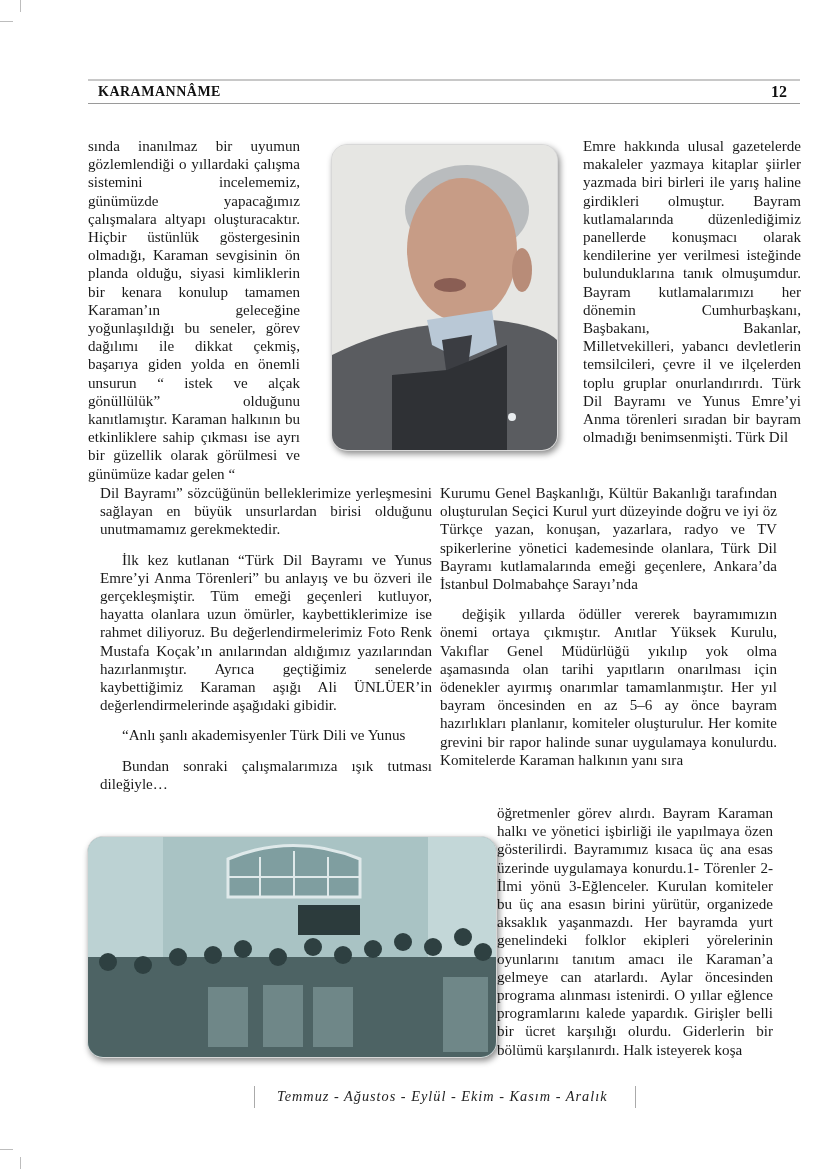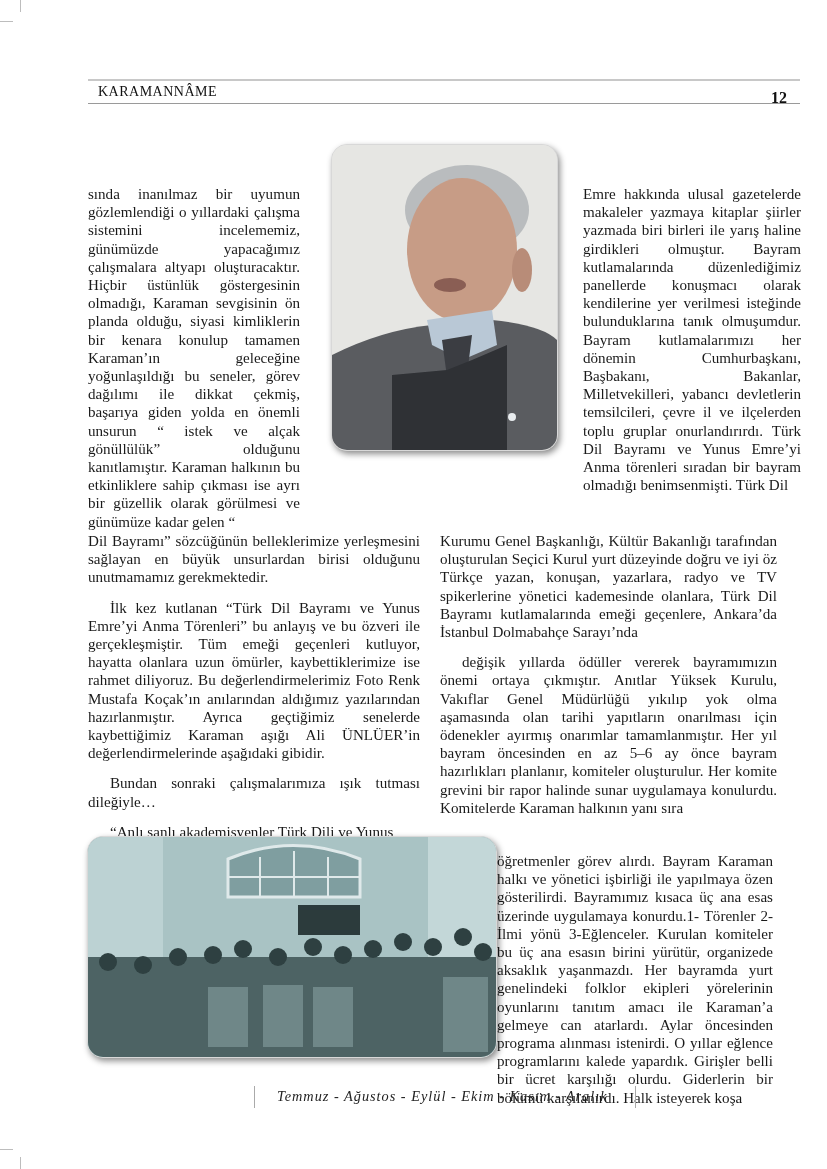--- a/index.html
+++ b/index.html
@@ -5,26 +5,26 @@
   html, body { margin: 0; padding: 0; }
   body {
     width: 827px; height: 1169px; position: relative; overflow: hidden;
     background: #ffffff; color: #1a1a1a;
     font-family: "Liberation Serif", "DejaVu Serif", serif;
   }
   .crop { position: absolute; background: #bdbdbd; }
   .header-rule-top { position: absolute; left: 88px; top: 79px; width: 712px; height: 2px; background: #c8c8c8; }
   .header-rule-bot { position: absolute; left: 88px; top: 103px; width: 712px; height: 1px; background: #9a9a9a; }
   .running-title {
-    position: absolute; left: 98px; top: 84px; font-weight: normal;
+    position: absolute; left: 98px; top: 84px; font-weight: bold;
     font-size: 14px; letter-spacing: 0.5px; color: #111;
   }
-  .page-num { position: absolute; right: 40px; top: 89px; font-weight: bold; font-size: 16px; color: #111; }
+  .page-num { position: absolute; right: 40px; top: 83px; font-weight: bold; font-size: 16px; color: #111; }
 
-  .txt { position: absolute; font-size: 15.1px; line-height: 18.2px; text-align: justify; margin-top: 48px; }
+  .txt { position: absolute; font-size: 15.1px; line-height: 18.2px; text-align: justify; }
   .txt p { margin: 0; }
   .txt p + p { margin-top: 10px; }
   .indent { text-indent: 22px; }
   .it { }
 
   .photo {
     position: absolute; border-radius: 16px; overflow: hidden;
     box-shadow: 2px 3px 6px rgba(0,0,0,0.45);
     border: 1px solid #d8d8d8;
   }
@@ -68,25 +68,25 @@
 
     <path d="M60 230 L115 225 L140 215 L175 200 L175 305 L60 305 Z" fill="#2f3135"></path>
     <circle cx="180" cy="272" r="4" fill="#e8ecef"></circle>
   </svg>
 </div>
 
 <div class="txt" style="left:88px;top:137px;width:212px;">
   <p>sında inanılmaz bir uyumun gözlemlendiği o yıllardaki çalışma sistemini incelememiz, günümüzde yapacağımız çalışmalara altyapı oluşturacaktır. Hiçbir üstünlük göstergesinin olmadığı, Karaman sevgisinin ön planda olduğu, siyasi kimliklerin bir kenara konulup tamamen Karaman’ın geleceğine yoğunlaşıldığı bu seneler, görev dağılımı ile dikkat çekmiş, başarıya giden yolda en önemli unsurun “ istek ve alçak gönüllülük” olduğunu kanıtlamıştır. Karaman halkının bu etkinliklere sahip çıkması ise ayrı bir güzellik olarak görülmesi ve günümüze kadar gelen “</p>
 </div>
 
-<div class="txt" style="left:88px;top:484px;width:332px;">
+<div class="txt" style="left:100px;top:484px;width:332px;">
   <p>Dil Bayramı” sözcüğünün belleklerimize yerleşmesini sağlayan en büyük unsurlardan birisi olduğunu unutmamamız gerekmektedir.</p>
   <p class="indent" style="margin-top:12px;">İlk kez kutlanan “Türk Dil Bayramı ve Yunus Emre’yi Anma Törenleri” bu anlayış ve bu özveri ile gerçekleşmiştir. Tüm emeği geçenleri kutluyor, hayatta olanlara uzun ömürler, kaybettiklerimize ise rahmet diliyoruz. Bu değerlendirmelerimiz Foto Renk Mustafa Koçak’ın anılarından aldığımız yazılarından hazırlanmıştır. Ayrıca geçtiğimiz senelerde kaybettiğimiz Karaman aşığı Ali ÜNLÜER’in değerlendirmelerinde aşağıdaki gibidir.</p>
+  <p class="indent it" style="margin-top:12px;">“Anlı şanlı akademisyenler Türk Dili ve Yunus</p>
   <p class="indent" style="margin-top:12px;">Bundan sonraki çalışmalarımıza ışık tutması dileğiyle…</p>
-  <p class="indent it" style="margin-top:12px;">“Anlı şanlı akademisyenler Türk Dili ve Yunus</p>
 </div>
 
 <div class="txt it" style="left:583px;top:137px;width:218px;">
   <p>Emre hakkında ulusal gazetelerde makaleler yazmaya kitaplar şiirler yazmada biri birleri ile yarış haline girdikleri olmuştur. Bayram kutlamalarında düzenlediğimiz panellerde konuşmacı olarak kendilerine yer verilmesi isteğinde bulunduklarına tanık olmuşumdur. Bayram kutlamalarımızı her dönemin Cumhurbaşkanı, Başbakanı, Bakanlar, Milletvekilleri, yabancı devletlerin temsilcileri, çevre il ve ilçelerden toplu gruplar onurlandırırdı. Türk Dil Bayramı ve Yunus Emre’yi Anma törenleri sıradan bir bayram olmadığı benimsenmişti. Türk Dil</p>
 </div>
 
 <div class="txt it" style="left:440px;top:484px;width:337px;">
   <p>Kurumu Genel Başkanlığı, Kültür Bakanlığı tarafından oluşturulan Seçici Kurul yurt düzeyinde doğru ve iyi öz Türkçe yazan, konuşan, yazarlara, radyo ve TV spikerlerine yönetici kademesinde olanlara, Türk Dil Bayramı kutlamalarında emeği geçenlere, Ankara’da İstanbul Dolmabahçe Sarayı’nda</p>
   <p class="indent" style="margin-top:12px;">değişik yıllarda ödüller vererek bayramımızın önemi ortaya çıkmıştır. Anıtlar Yüksek Kurulu, Vakıflar Genel Müdürlüğü yıkılıp yok olma aşamasında olan tarihi yapıtların onarılması için ödenekler ayırmış onarımlar tamamlanmıştır. Her yıl bayram öncesinden en az 5–6 ay önce bayram hazırlıkları planlanır, komiteler oluşturulur. Her komite grevini bir rapor halinde sunar uygulamaya konulurdu. Komitelerde Karaman halkının yanı sıra</p>
 </div>

